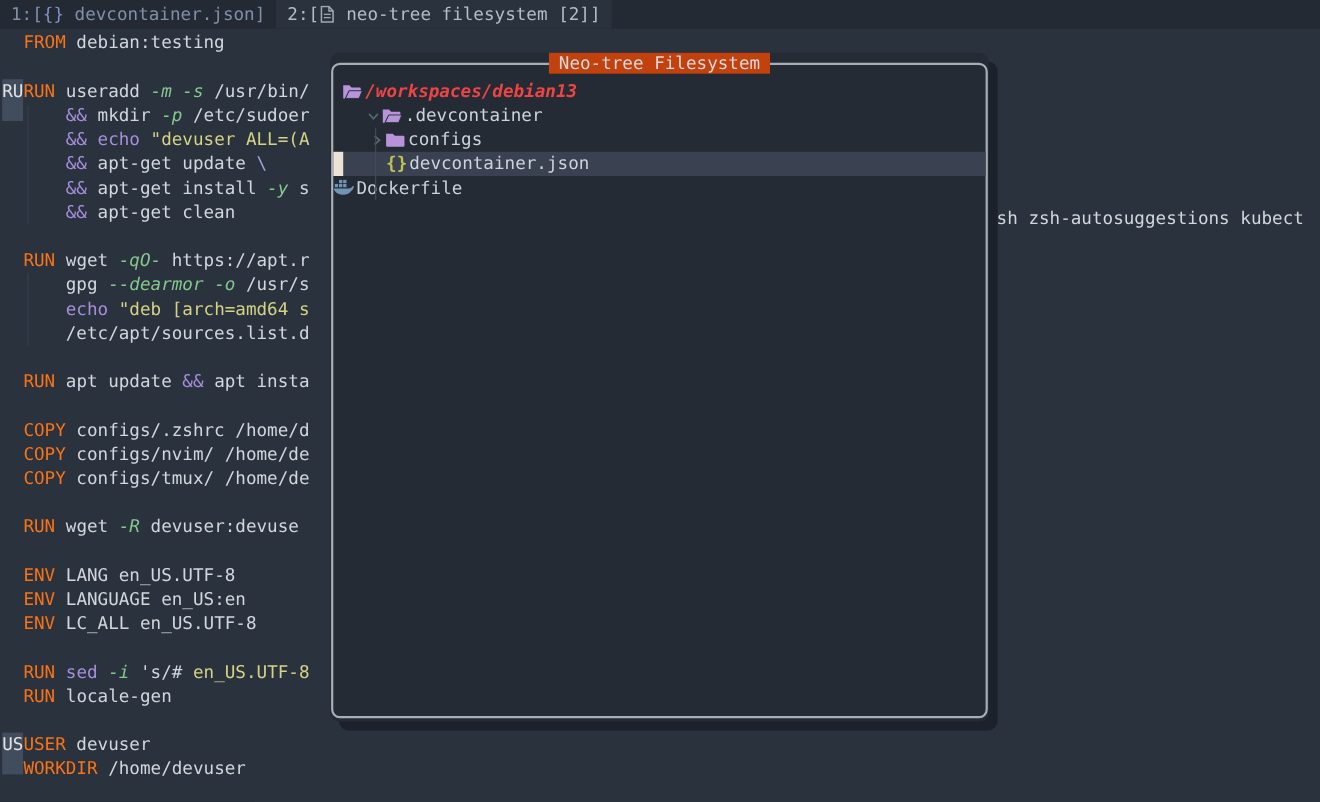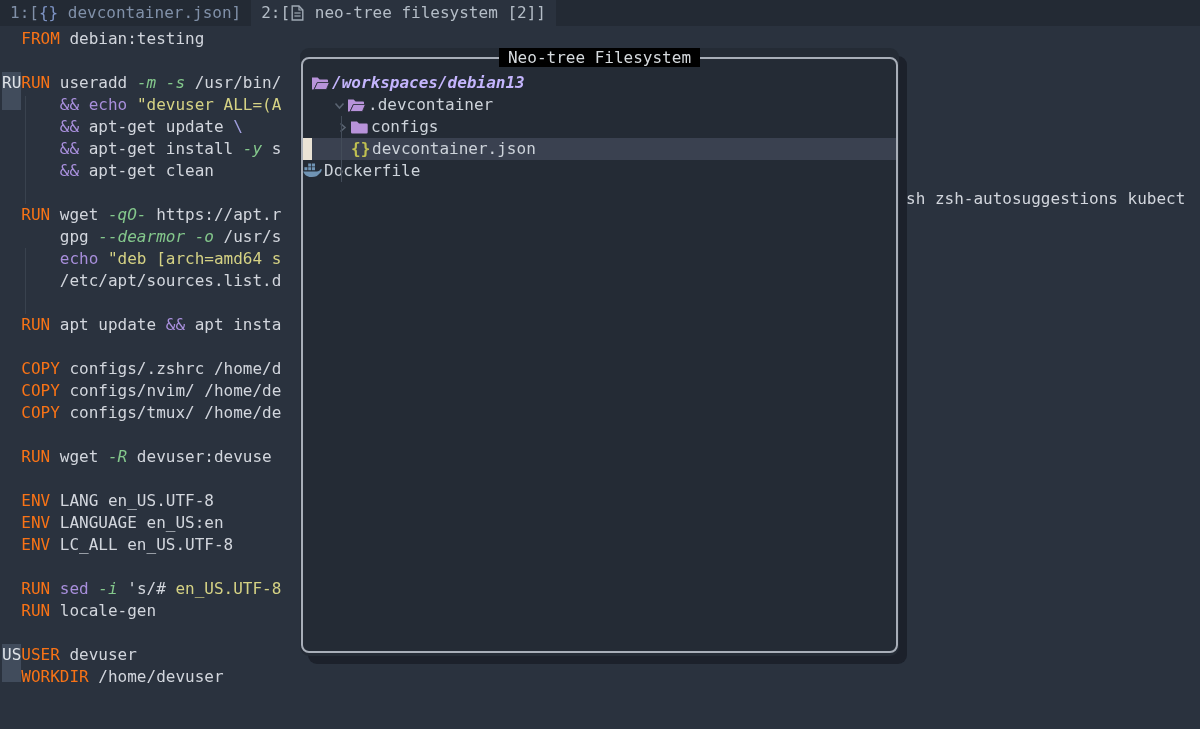--- a/index.html
+++ b/index.html
@@ -47,30 +47,30 @@
   }
   #popup-outline{
     position:absolute;left:1px;right:1px;top:9px;bottom:3px;
     border:2px solid #a8aeb8;border-radius:8px;
   }
   #popup-title{
     position:absolute;top:0;left:0;right:0;height:20px;
     text-align:center;line-height:20px;z-index:11;
   }
   #popup-title span{
-    background:#000000;padding:0 9px;color:#d6dade;
+    background:#c2410c;padding:0 9px;color:#d6dade;
   }
   #tree{position:absolute;left:3px;right:3px;top:24px;z-index:11;}
   .tree-row{position:relative;height:22px;display:flex;align-items:center;white-space:pre;color:#cdd3da;}
   .tree-row.selected{background:#3a4150;}
   .tree-row .chev{width:15px;display:inline-flex;justify-content:center;flex:none;}
   .tree-row .ticon{width:21px;display:inline-flex;align-items:center;flex:none;}
   .tree-row .json-glyph{color:#c0c151;font-weight:bold;width:21px;display:inline-block;flex:none;}
   .tree-row .tlabel{flex:none;}
-  .tree-row.root .tlabel{font-weight:bold;font-style:italic;color:#c4b5fd;}
+  .tree-row.root .tlabel{font-weight:bold;font-style:italic;color:#ef4444;}
   #tree-cursor{position:absolute;left:0;top:0;width:9px;height:22px;background:#eae3d6;}
   #tree-guide{position:absolute;left:38px;top:44px;height:66px;width:1px;background:#434c59;}
 </style>
 </head>
 <body>
 
 <div id="screen">
 
   <div id="tabline">
     <div class="tab" id="tab-1">
@@ -88,20 +88,21 @@
         </svg>
         <span> neo-tree filesystem [2]]</span>
     </div>
   </div>
 
   <div id="editor">
     <div id="code">
         <div class="code-line"><span class="tok-txt">  </span><span class="tok-kw">FROM</span><span class="tok-txt"> debian:testing</span></div>
         <div class="code-line"></div>
         <div class="code-line"><span class="tok-pre">RU</span><span class="tok-kw">RUN</span><span class="tok-txt"> useradd </span><span class="tok-flag">-m</span><span class="tok-txt"> </span><span class="tok-flag">-s</span><span class="tok-txt"> /usr/bin/</span></div>
+        <div class="code-line"><span class="tok-txt">      </span><span class="tok-op">&amp;&amp;</span><span class="tok-txt"> mkdir </span><span class="tok-flag">-p</span><span class="tok-txt"> /etc/sudoer</span></div>
         <div class="code-line"><span class="tok-txt">      </span><span class="tok-op">&amp;&amp;</span><span class="tok-txt"> </span><span class="tok-op">echo</span><span class="tok-txt"> </span><span class="tok-str">"devuser ALL=(A</span></div>
         <div class="code-line"><span class="tok-txt">      </span><span class="tok-op">&amp;&amp;</span><span class="tok-txt"> apt-get update </span><span class="tok-esc">\</span></div>
         <div class="code-line"><span class="tok-txt">      </span><span class="tok-op">&amp;&amp;</span><span class="tok-txt"> apt-get install </span><span class="tok-flag">-y</span><span class="tok-txt"> s</span></div>
         <div class="code-line"><span class="tok-txt">      </span><span class="tok-op">&amp;&amp;</span><span class="tok-txt"> apt-get clean</span></div>
         <div class="code-line"></div>
         <div class="code-line"><span class="tok-txt">  </span><span class="tok-kw">RUN</span><span class="tok-txt"> wget </span><span class="tok-flag">-qO-</span><span class="tok-txt"> https://apt.r</span></div>
         <div class="code-line"><span class="tok-txt">      gpg </span><span class="tok-flag">--dearmor</span><span class="tok-txt"> </span><span class="tok-flag">-o</span><span class="tok-txt"> /usr/s</span></div>
         <div class="code-line"><span class="tok-txt">      </span><span class="tok-op">echo</span><span class="tok-txt"> </span><span class="tok-str">"deb [arch=amd64 s</span></div>
         <div class="code-line"><span class="tok-txt">      /etc/apt/sources.list.d</span></div>
         <div class="code-line"></div>

